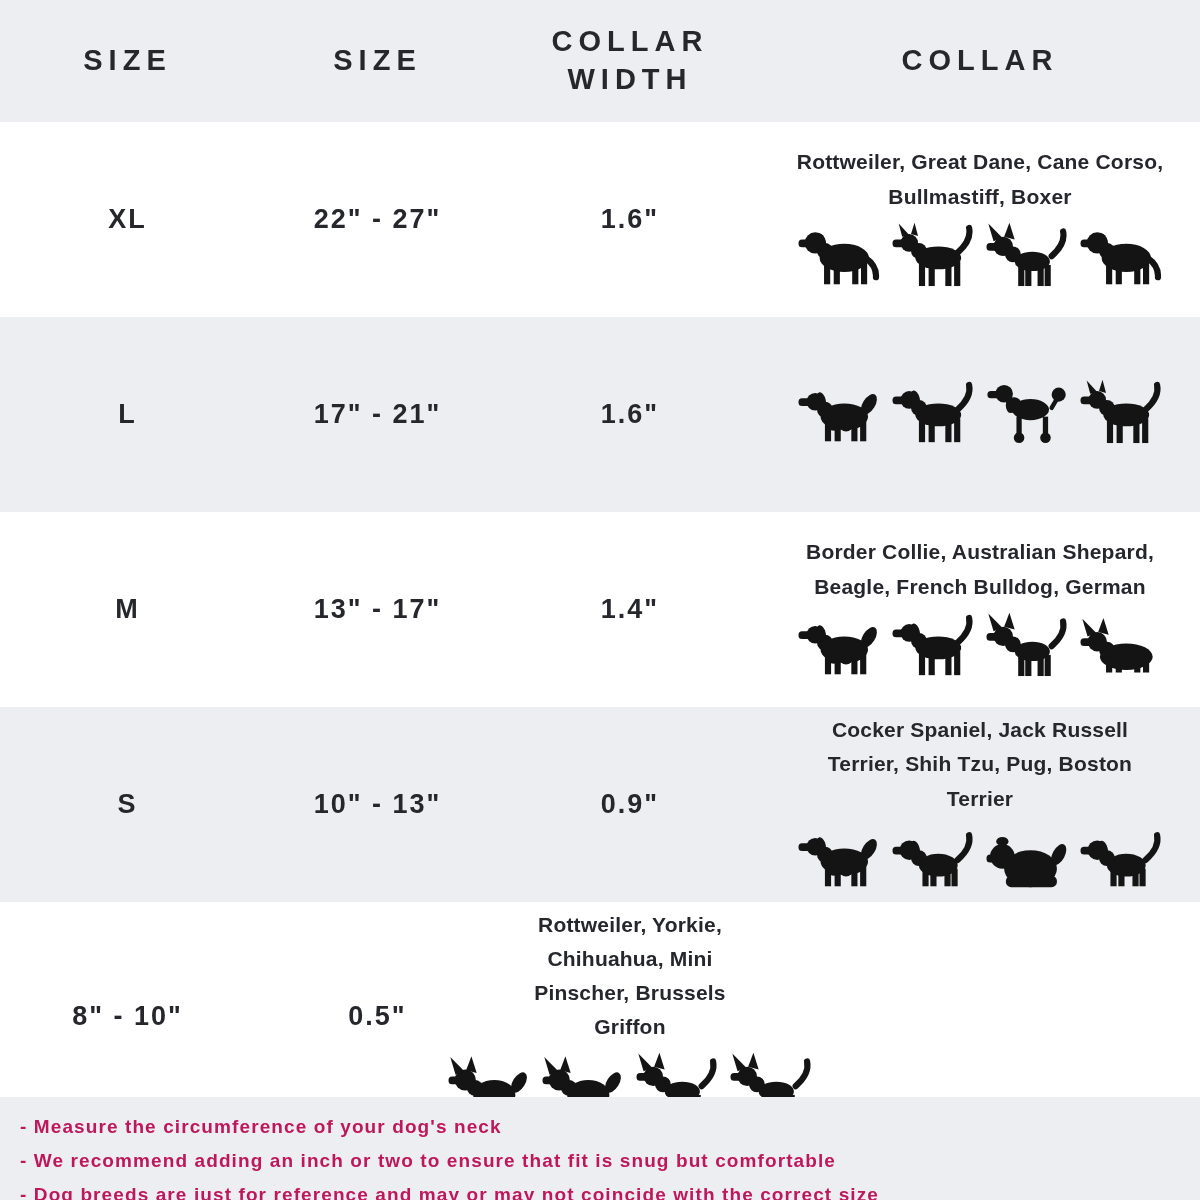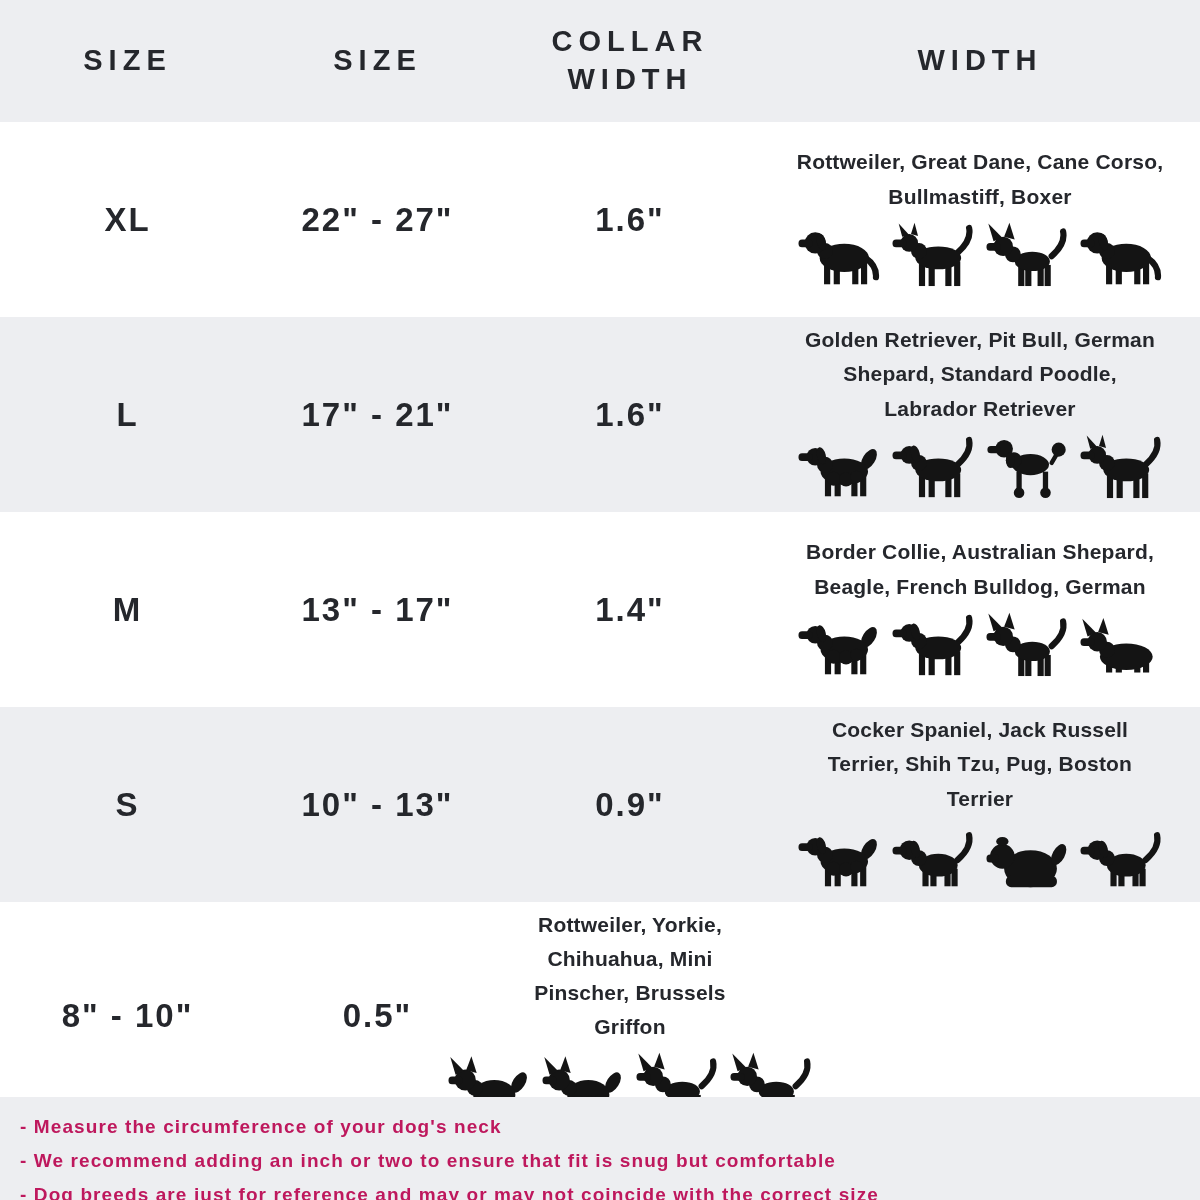--- a/index.html
+++ b/index.html
@@ -23,21 +23,21 @@
   }
   .hdr-cell .wrapbox{width:190px;margin:4px auto;}
   
   .row{
     height:195px;flex:0 0 auto;
     display:grid;grid-template-columns:255px 245px 260px 1fr;
     align-items:center;background:#ffffff;
   }
   .row.alt{background:#edeef1;}
   .cell-val{
-    text-align:center;font-weight:bold;font-size:33px;
+    text-align:center;font-weight:bold;font-size:27px;
     letter-spacing:2px;white-space:nowrap;
   }
   .cell-breeds{
     height:100%;display:flex;flex-direction:column;
     align-items:center;justify-content:center;gap:8px;
     padding:6px 10px 8px 10px;box-sizing:border-box;
   }
   .breed-text{
     font-weight:bold;font-size:21px;line-height:1.62;
     text-align:center;max-width:372px;letter-spacing:.2px;
@@ -59,21 +59,21 @@
 <body>
 
 <div class="chart">
 
   <div class="hdr">
     <div class="hdr-cell">SIZE</div>
     <div class="hdr-cell">SIZE</div>
     <div class="hdr-cell">
       <div class="wrapbox">COLLAR WIDTH</div>
     </div>
-    <div class="hdr-cell">WIDTH</div>
+    <div class="hdr-cell">COLLAR</div>
   </div>
 
   <div class="row">
     <div class="cell-val">XL</div>
     <div class="cell-val">22" - 27"</div>
     <div class="cell-val">1.6"</div>
     <div class="cell-breeds">
       <div class="breed-text">Rottweiler, Great Dane, Cane Corso, Bullmastiff, Boxer</div>
       <div class="dogs">
           <span class="dog">
@@ -144,21 +144,20 @@
           </span>
         </div>
     </div>
   </div>
 
   <div class="row alt">
     <div class="cell-val">L</div>
     <div class="cell-val">17" - 21"</div>
     <div class="cell-val">1.6"</div>
     <div class="cell-breeds">
-      <div class="breed-text">Golden Retriever, Pit Bull, German Shepard, Standard Poodle, Labrador Retriever</div>
       <div class="dogs">
           <span class="dog">
             <svg viewBox="0 0 100 78" xmlns="http://www.w3.org/2000/svg">
               <g fill="#141414">
                 <ellipse cx="84" cy="28" rx="7" ry="13" transform="rotate(32 84 28)"></ellipse>
                 <rect x="34" y="46" width="7" height="24"></rect>
                 <rect x="45" y="46" width="7" height="24"></rect>
                 <rect x="64" y="46" width="7" height="24"></rect>
                 <rect x="74" y="46" width="7" height="24"></rect>
                 <ellipse cx="56" cy="42" rx="27" ry="15"></ellipse>

